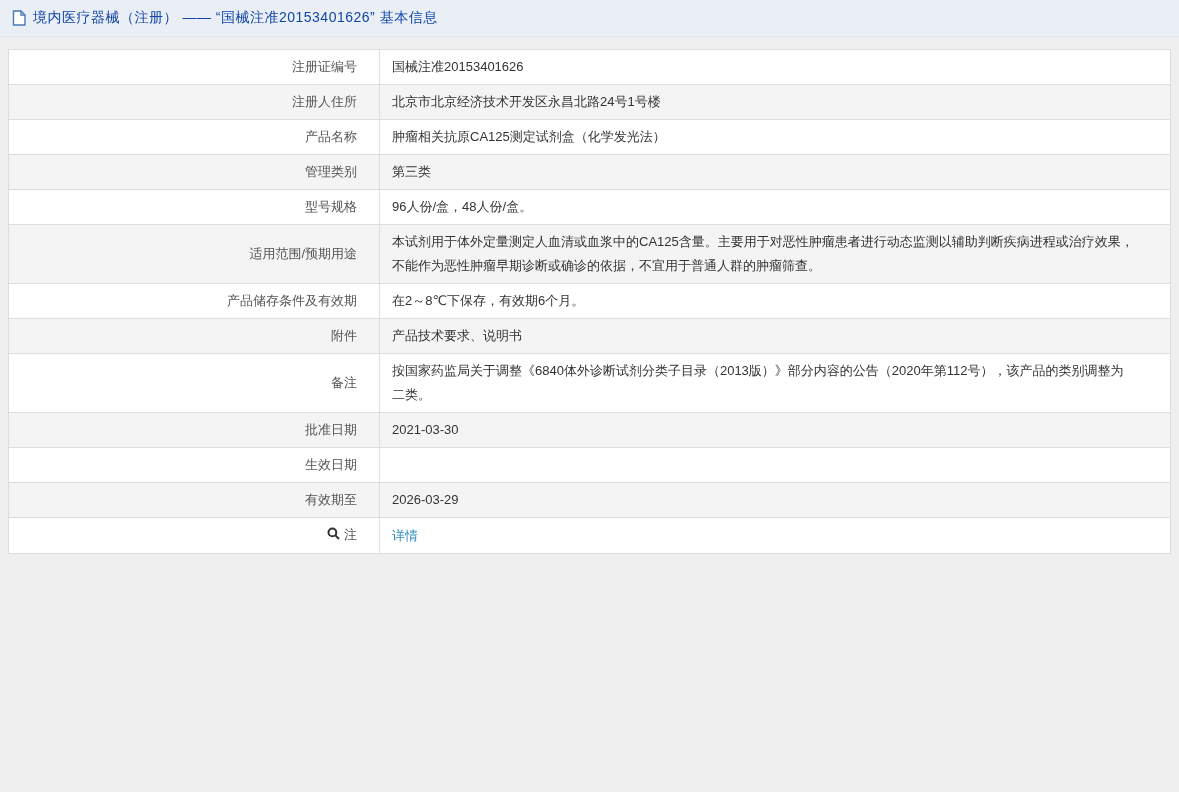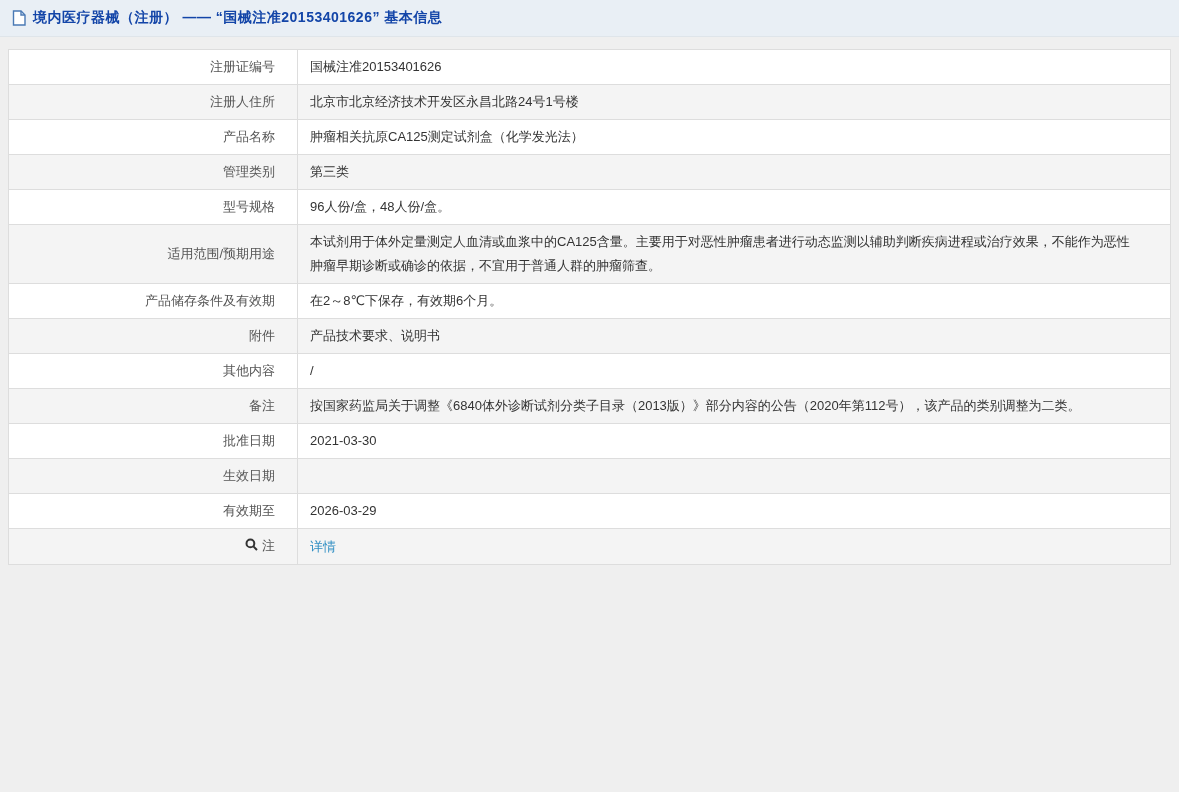--- a/index.html
+++ b/index.html
@@ -11,21 +11,20 @@
     font-family: "Liberation Sans", "DejaVu Sans", sans-serif;
     overflow: hidden;
   }
   .header {
     height: 37px;
     background: #e9eff5;
     border-bottom: 1px solid #dfe5ea;
     display: flex;
     align-items: center;
     padding: 0 12px;
-    font-weight: bold;
   }
   .doc-icon { display: inline-flex; margin-right: 7px; }
   .title {
     color: #1345a8;
     font-size: 14px;
     letter-spacing: 0.5px;
   }
   .table-wrap { margin: 12px 8px 0 8px; }
   table {
     width: 100%;
@@ -36,21 +35,21 @@
   tr:nth-child(even) { background: #f4f4f4; }
   td {
     border: 1px solid #dddddd;
     font-size: 13px;
     line-height: 24px;
     padding: 5px 12px;
     vertical-align: middle;
     word-break: break-all;
   }
   td.label {
-    width: 289px;
+    width: 371px;
     text-align: right;
     color: #555555;
     padding-right: 22px;
     white-space: nowrap;
     padding-left: 20px;
   }
   td.value {
     color: #333333;
     padding-right: 36px;
   }
@@ -108,24 +107,20 @@
       </tr>
       <tr>
         <td class="label">产品储存条件及有效期</td>
         <td class="value">在2～8℃下保存，有效期6个月。</td>
       </tr>
       <tr>
         <td class="label">附件</td>
         <td class="value">产品技术要求、说明书</td>
       </tr>
       <tr>
-        <td class="label">其他内容</td>
-        <td class="value">/</td>
-      </tr>
-      <tr>
         <td class="label">备注</td>
         <td class="value">按国家药监局关于调整《6840体外诊断试剂分类子目录（2013版）》部分内容的公告（2020年第112号），该产品的类别调整为二类。</td>
       </tr>
       <tr>
         <td class="label">批准日期</td>
         <td class="value">2021-03-30</td>
       </tr>
       <tr>
         <td class="label">生效日期</td>
         <td class="value"></td>

